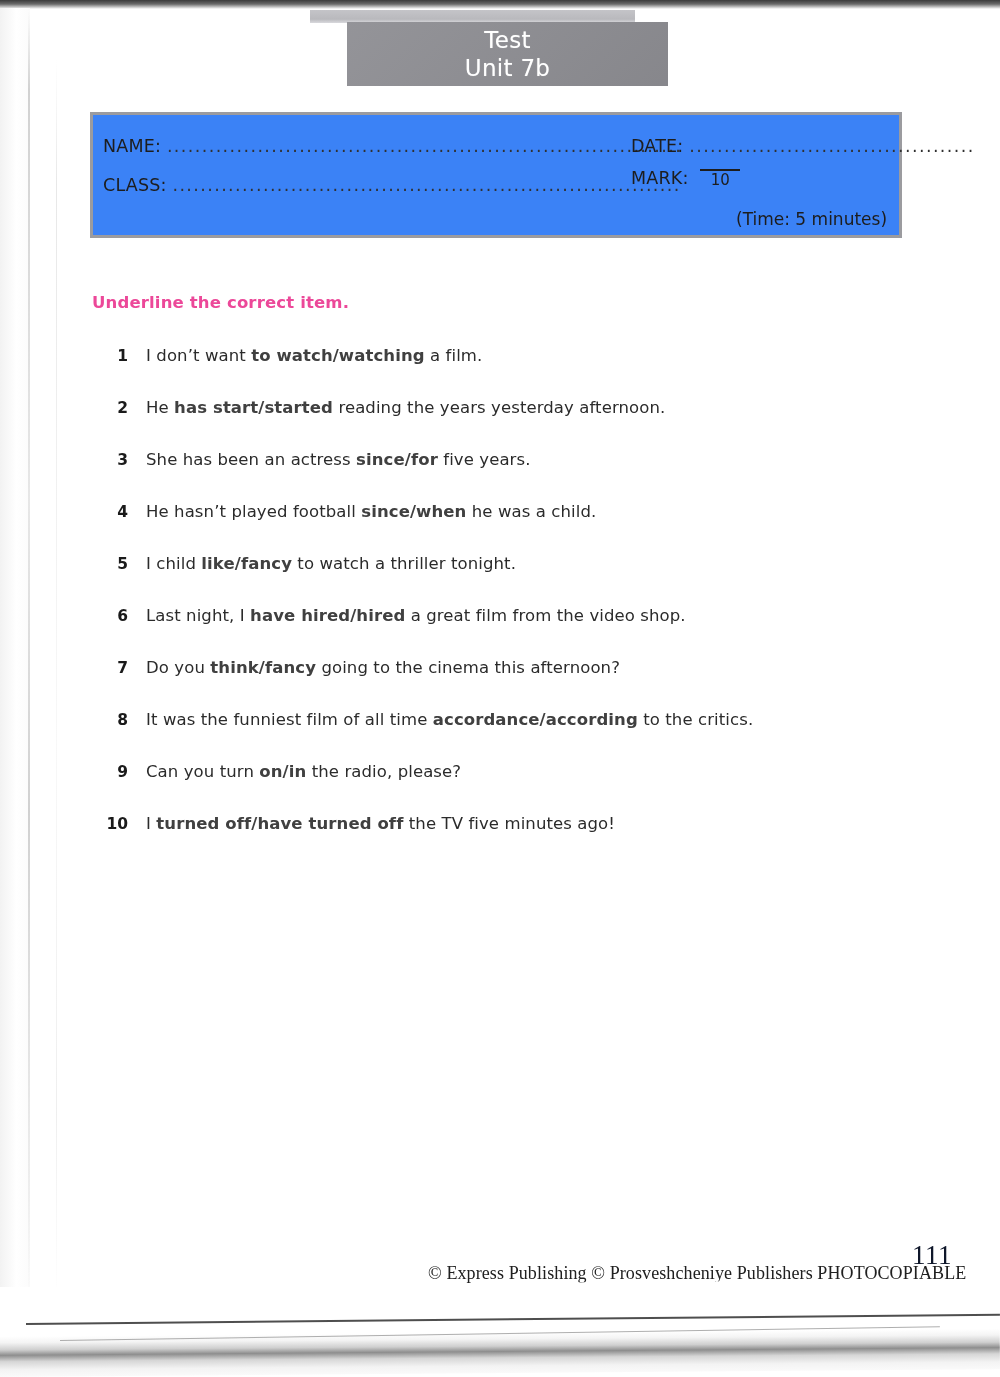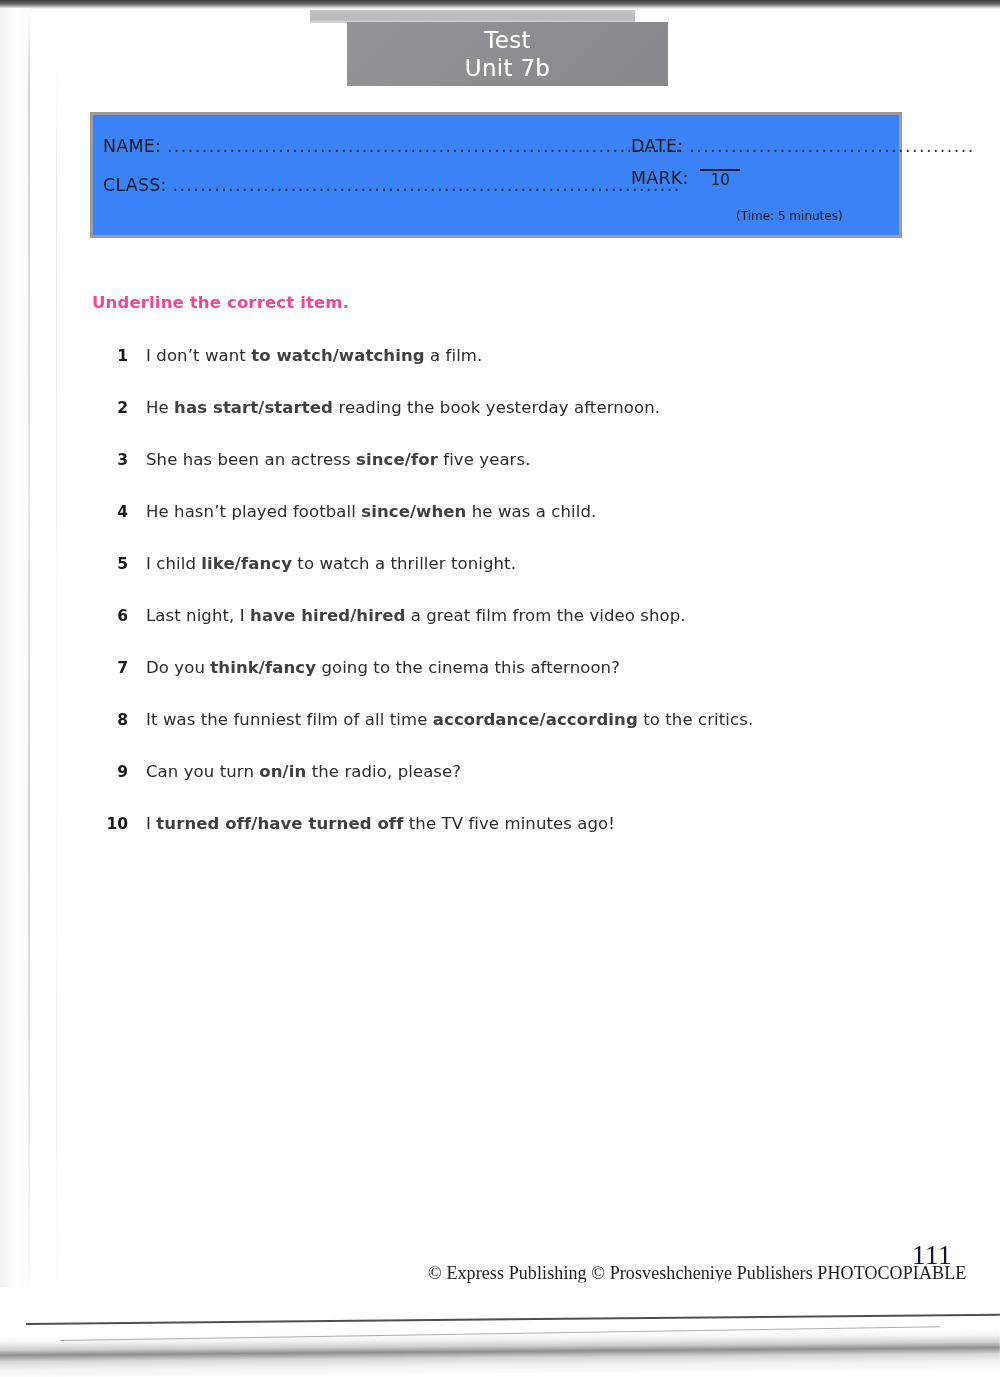--- a/index.html
+++ b/index.html
@@ -145,21 +145,21 @@
   }
   .mark-den {
     display: block;
     font-size: 15px;
     line-height: 16px;
     color: #1d1d1d;
   }
   .time-note {
     position: absolute;
     left: 643px; top: 94px;
-    font-size: 12px;
+    font-size: 17px;
     color: #1d1d1d;
     white-space: nowrap;
   }
 
   
   .instruction {
     position: absolute;
     left: 92px; top: 293px;
     font-size: 16.5px;
     font-weight: bold;
@@ -268,21 +268,21 @@
 
   <div class="items">
 
     <div class="item">
       <span class="item-num">1</span>
       <span class="item-text"><span>I don’t want </span><b>to watch/watching</b><span> a film.</span></span>
     </div>
 
     <div class="item">
       <span class="item-num">2</span>
-      <span class="item-text"><span>He </span><b>has start/started</b><span> reading the book yesterday afternoon.</span></span>
+      <span class="item-text"><span>He </span><b>has start/started</b><span> reading the years yesterday afternoon.</span></span>
     </div>
 
     <div class="item">
       <span class="item-num">3</span>
       <span class="item-text"><span>She has been an actress </span><b>since/for</b><span> five years.</span></span>
     </div>
 
     <div class="item">
       <span class="item-num">4</span>
       <span class="item-text"><span>He hasn’t played football </span><b>since/when</b><span> he was a child.</span></span>

